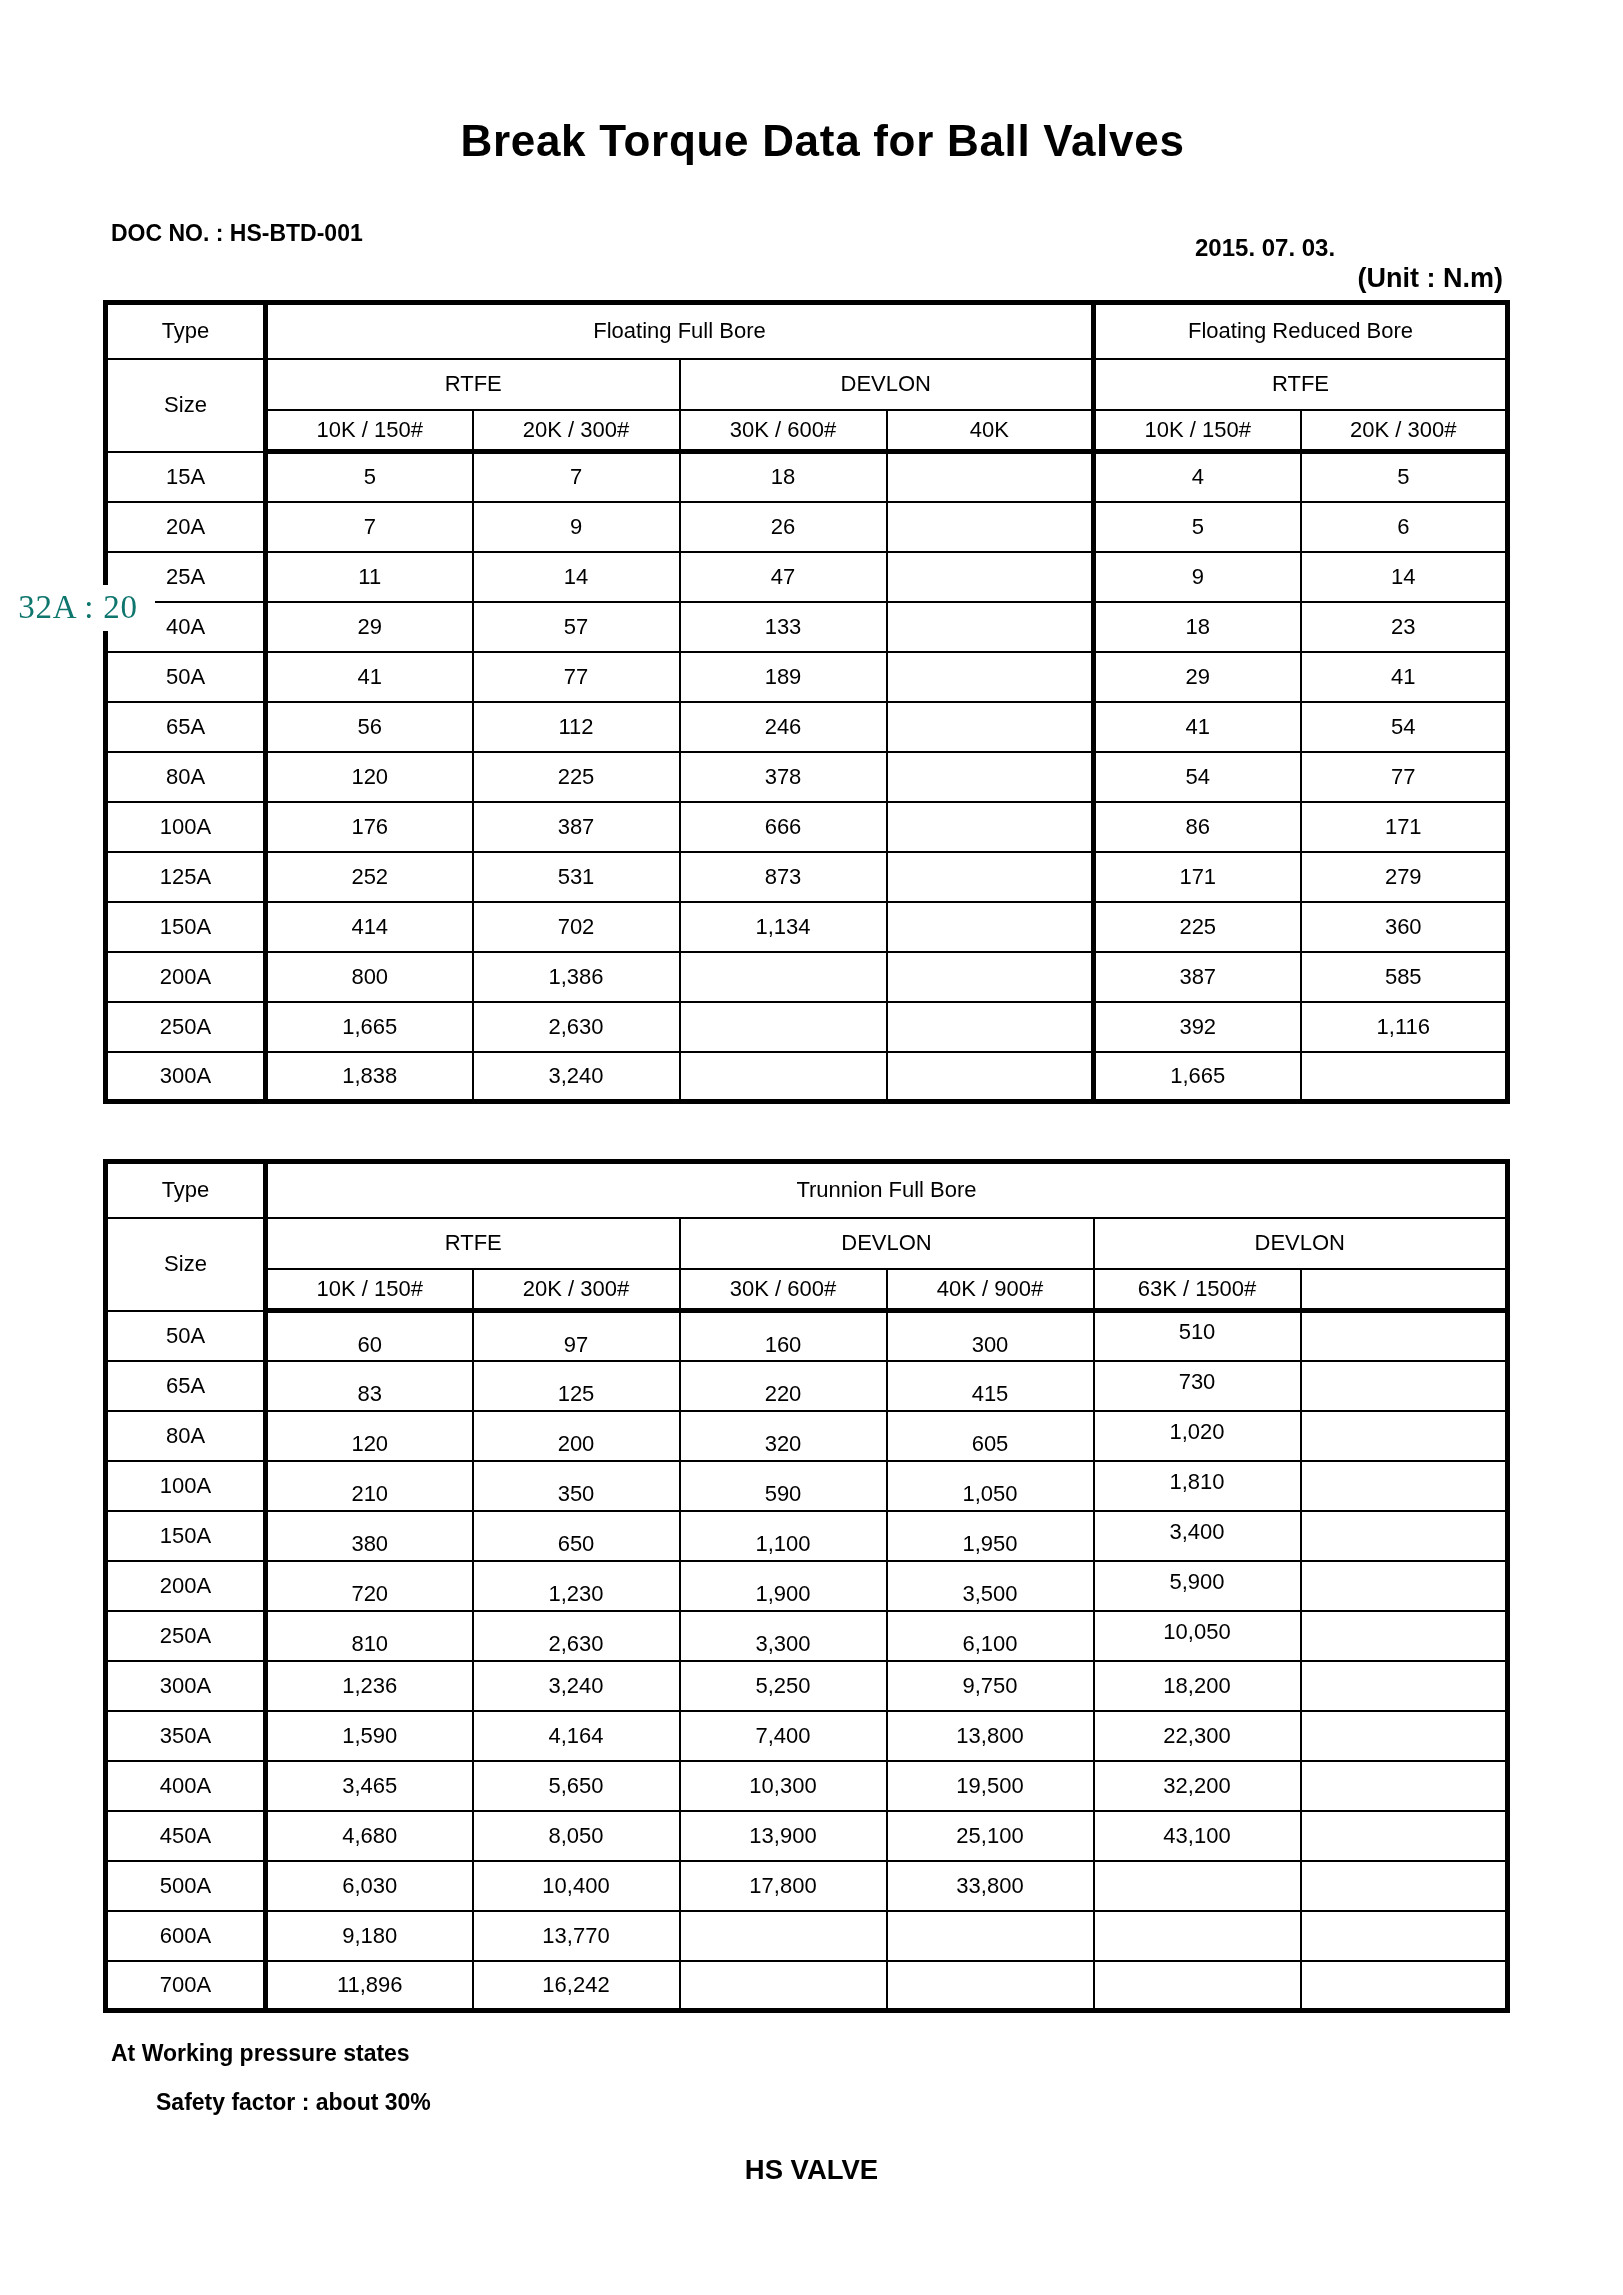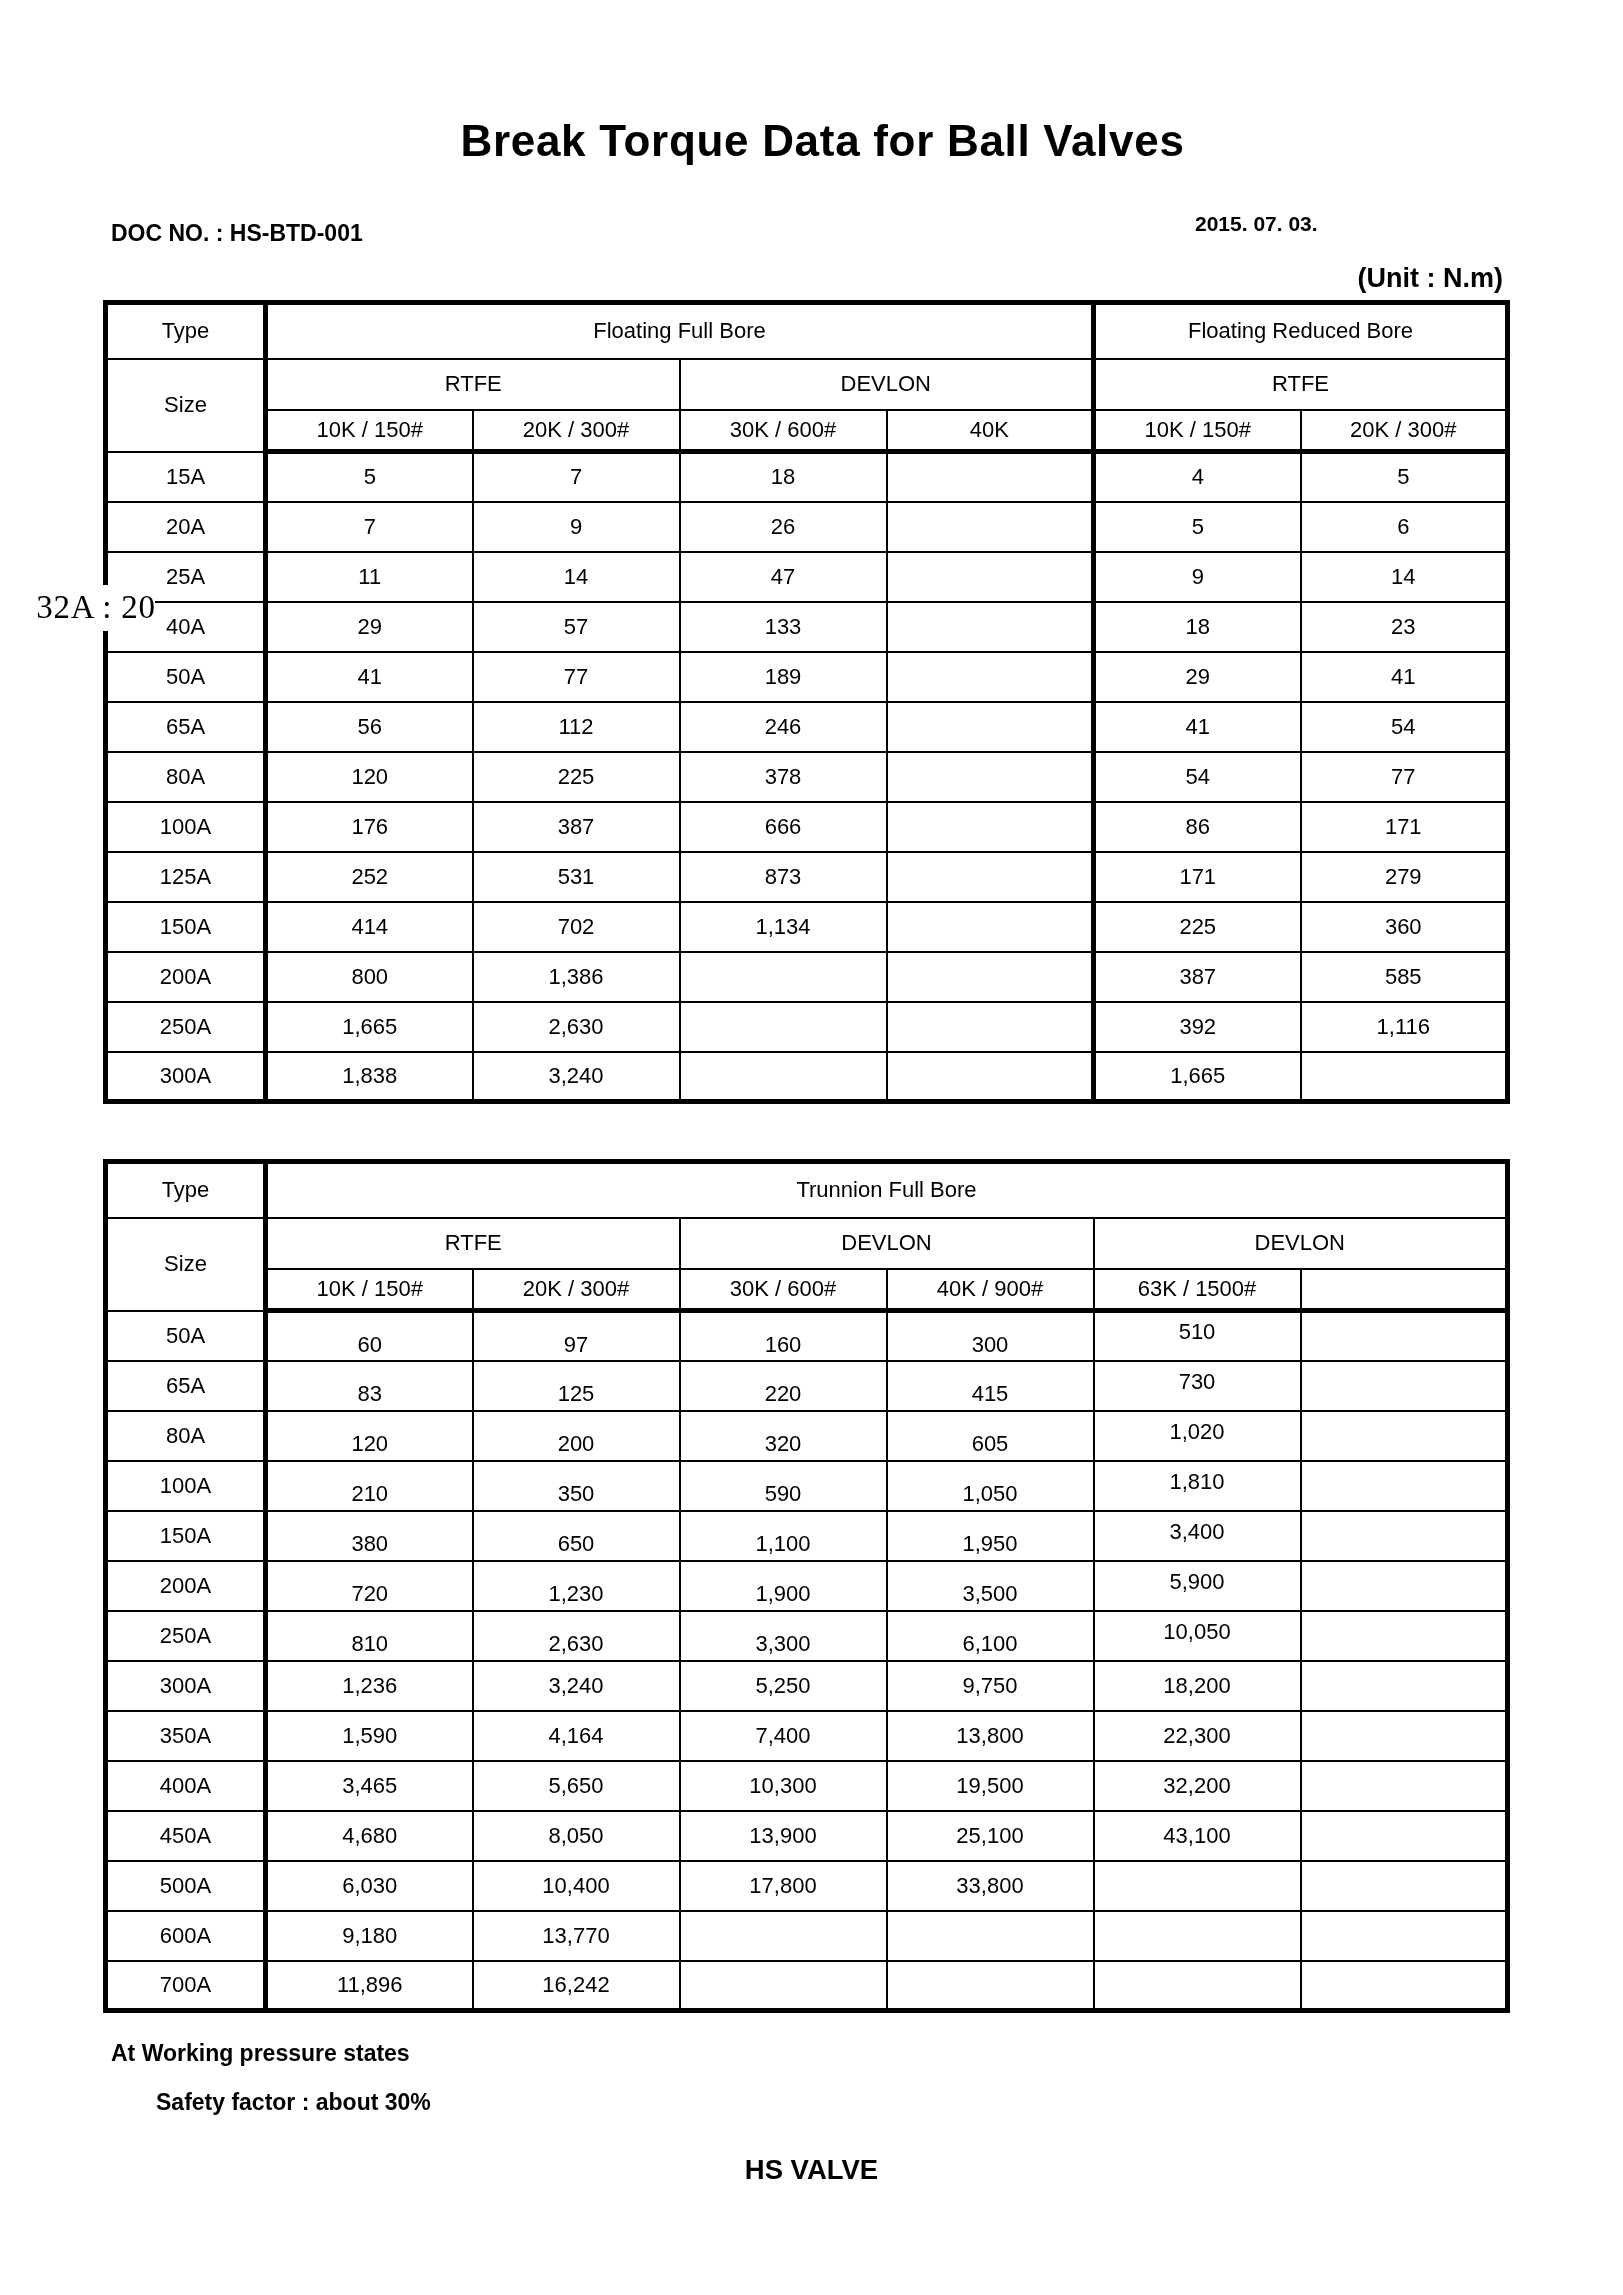--- a/index.html
+++ b/index.html
@@ -9,21 +9,21 @@
     background:#ffffff;
     font-family:"Liberation Sans", sans-serif;
     color:#000;
     overflow:hidden;
   }
   .title {
     position:absolute; top:116px; left:0; width:100%;
     text-align:center; font-size:44px; font-weight:bold; letter-spacing:0.7px;padding-left:11px;
   }
   .docno   { position:absolute; top:220px; left:111px;  font-size:23px; font-weight:bold; }
-  .docdate { position:absolute; top:212px; left:1195px; font-size:21px; font-weight:bold; }
+  .docdate { position:absolute; top:234px; left:1195px; font-size:24px; font-weight:bold; }
   .unit    { position:absolute; top:263px; left:103px; width:1400px; text-align:right; font-size:27px; font-weight:bold; }
 
   table { border-collapse:collapse; table-layout:fixed; position:absolute; left:103px; background:#fff; border:5.9px solid #000; }
   #table1 { top:300px; }
   #table2 { top:1159px; }
   th, td {
     border:2px solid #000; text-align:center; vertical-align:middle;
     font-weight:normal; font-size:22px; color:#000;
     box-sizing:border-box; padding:0; overflow:hidden; white-space:nowrap;
   }
@@ -43,22 +43,22 @@
   #table2 tbody tr:nth-child(-n+7) td:nth-child(4),
   #table2 tbody tr:nth-child(-n+7) td:nth-child(5) { padding-top:17px; }
   #table2 tbody tr:nth-child(-n+7) td:nth-child(6) { padding-bottom:8px; }
 
   .whiteout {
     position:absolute; left:63px; top:585px; width:92px; height:46px;
     background:#ffffff; z-index:5;
   }
   .annotation {
     position:absolute; left:18.3px; top:589px; z-index:6;
-    font-family:"Liberation Serif", serif; font-size:33px; color:#000000;
-    letter-spacing:0.7px; white-space:nowrap;margin-left:18px;
+    font-family:"Liberation Serif", serif; font-size:33px; color:#0f766e;
+    letter-spacing:0.7px; white-space:nowrap;
   }
   .note1 { position:absolute; top:2040px; left:111px; font-size:23px; font-weight:bold; }
   .note2 { position:absolute; top:2089px; left:111px; font-size:23px; font-weight:bold;margin-left:45px; }
   .brand { position:absolute; top:2154px; left:0; width:100%; text-align:center; font-size:27.5px; font-weight:bold; }
 </style>
 </head>
 <body>
 
 <div class="page">
 

